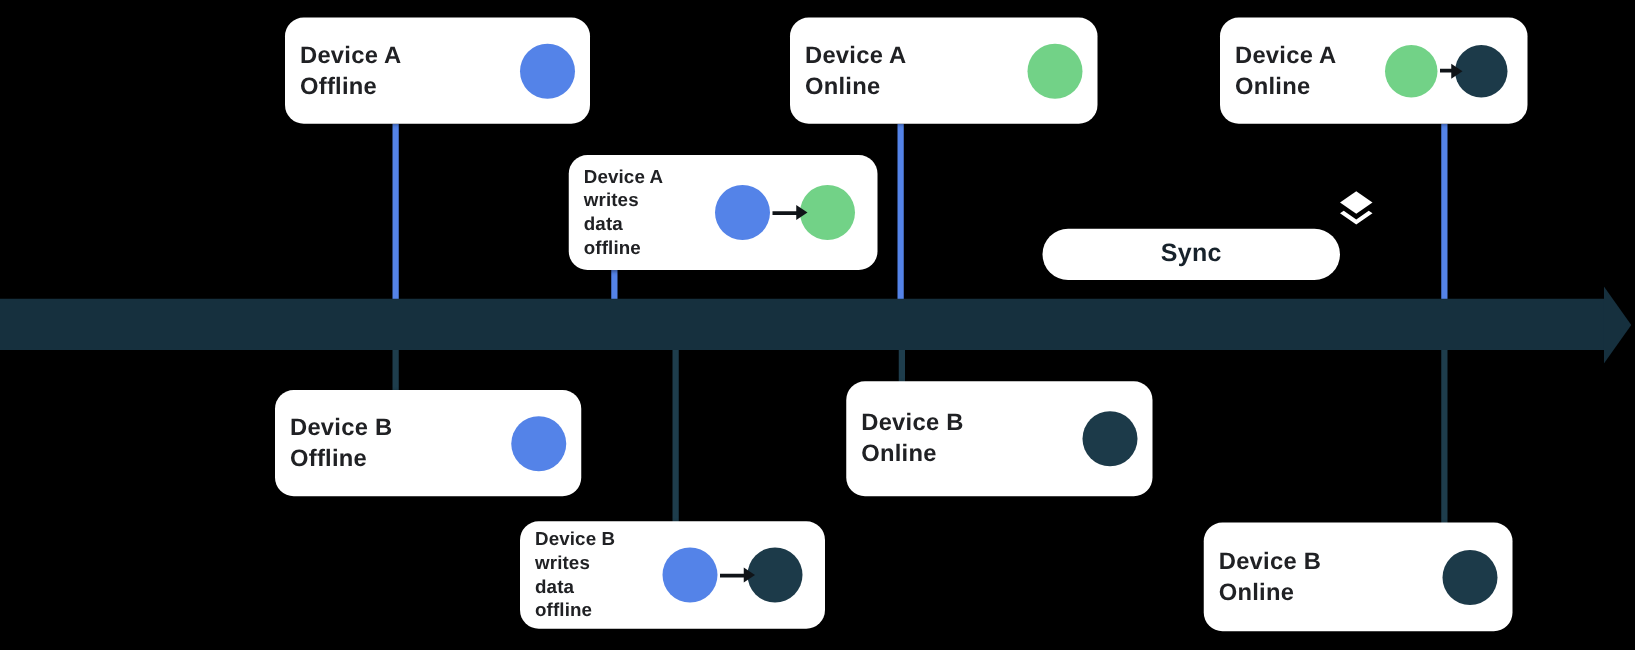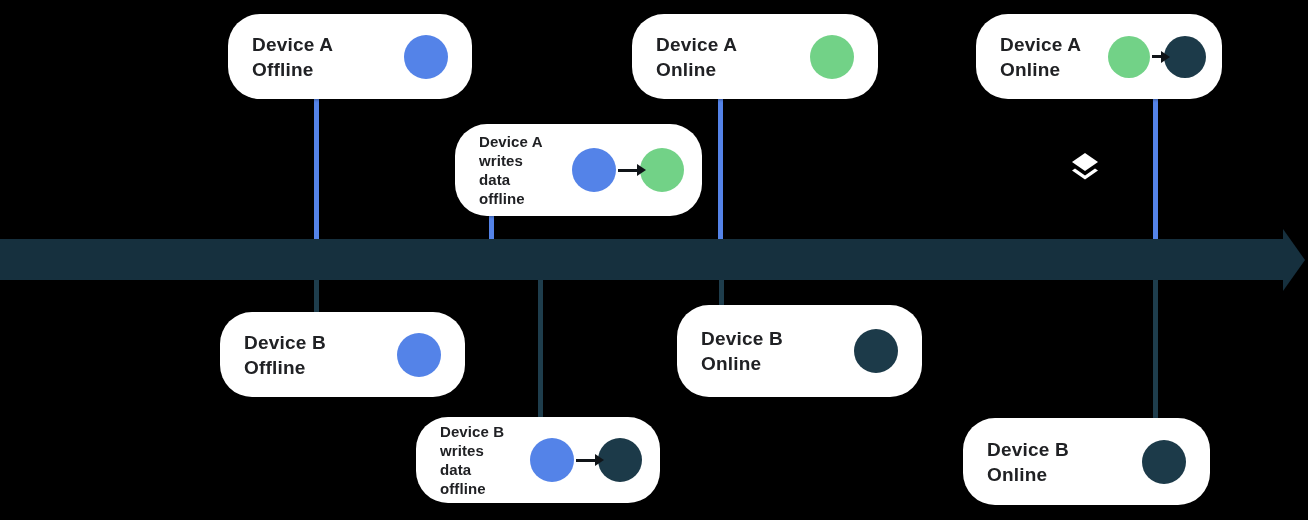--- a/index.html
+++ b/index.html
@@ -7,22 +7,22 @@
     position:relative;width:1308px;height:520px;background:#000;
     overflow:hidden;font-family:"Liberation Sans","DejaVu Sans",sans-serif;
   }
   
   .conn{position:absolute;width:5px;z-index:1;}
   
   .tl-bar{position:absolute;left:0;top:239px;width:1284px;height:41px;z-index:2;}
   .tl-head{position:absolute;left:1283px;top:229px;width:22px;height:62px;z-index:2;
     clip-path:polygon(0 0,100% 50%,0 100%);}
   
-  .card{position:absolute;background:#fff;border-radius:32px;z-index:3;
-    display:flex;align-items:center;padding:0 24px;box-sizing:border-box;
+  .card{position:absolute;background:#fff;border-radius:15px;z-index:3;
+    display:flex;align-items:center;padding:0 12px;box-sizing:border-box;
     box-shadow:0 1px 3px rgba(0,0,0,.35);}
   .card .txt{display:flex;flex-direction:column;color:#202124;font-weight:700;}
   .card.big .txt{font-size:19px;line-height:25px;letter-spacing:.2px;}
   .card.small .txt{font-size:15px;line-height:19px;letter-spacing:.1px;}
   .states{display:flex;align-items:center;margin-left:auto;}
   .dot{border-radius:50%;width:44px;height:44px;flex:0 0 auto;}
   .dot.sm{width:42px;height:42px;}
   .mini-arrow{position:relative;height:3px;background:#101418;margin:0 2px;flex:0 0 auto;}
   .mini-arrow::after{content:"";position:absolute;right:-8px;top:50%;transform:translateY(-50%);
     border:6px solid transparent;border-left:9px solid #101418;border-right:0;}
@@ -108,20 +108,23 @@
       <span>Device A</span>
       <span>Online</span>
     </div>
     <div class="states">
       <span class="dot sm" style="background-color: rgb(114, 210, 135);"></span>
       <span class="mini-arrow aw-sm"></span>
       <span class="dot sm" style="background-color: rgb(28, 58, 73);"></span>
     </div>
   </div>
 
+  <div class="sync">
+    <span>Sync</span>
+  </div>
   <svg class="layers" viewBox="0 0 30 32">
     <polygon points="15,1 28,10 15,19 2,10" fill="#ffffff"></polygon>
     <polygon points="5,16.5 15,23.5 25,16.5 28,18.5 15,27.5 2,18.5" fill="#ffffff"></polygon>
   </svg>
 
   <div class="card big c5">
     <div class="txt">
       <span>Device B</span>
       <span>Offline</span>
     </div>

